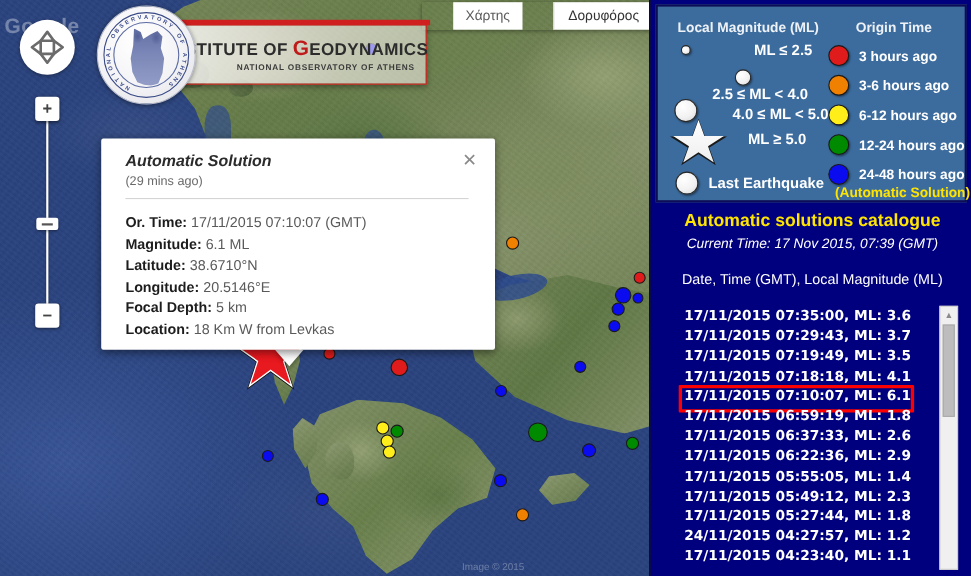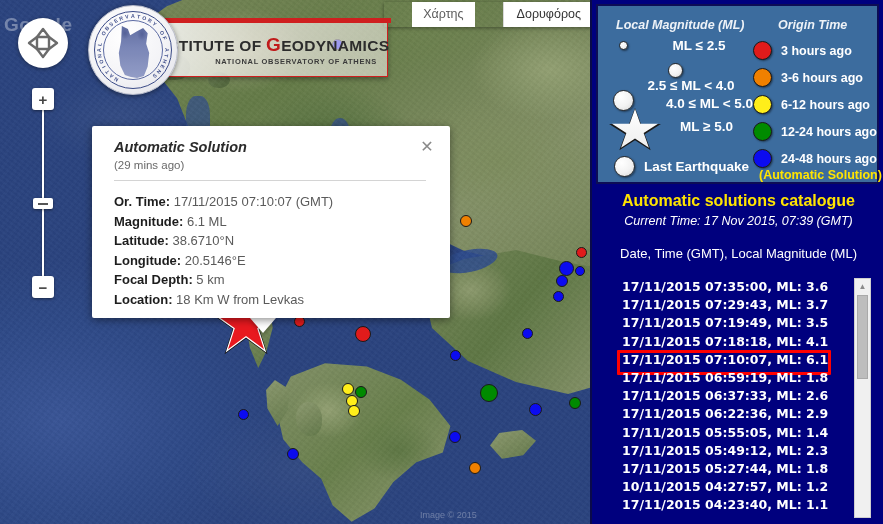--- a/index.html
+++ b/index.html
@@ -295,21 +295,20 @@
     background:#00007e;
     border-left:2px solid #0a0a4a;
   }
   #legend {
     position:relative; margin:4px 4px 0 4px; height:180px;
     background:#3c6c9e; border:2px solid #0d0d55;
   }
   .legend-head {
     position:absolute; color:#eef2f7; font-size:12.5px; font-weight:bold;
     white-space:nowrap;
-    font-style:italic;
   }
   #lh-ml { left:18px; top:12px; }
   #lh-ot { left:180px; top:12px; }
 
   .ml-row { position:absolute; display:flex; align-items:center; }
   .ml-circle {
     background:radial-gradient(circle at 35% 30%, #ffffff 0%, #f2f2f2 55%, #d7d7d7 100%);
     border-radius:50%; border:1px solid #2a2a2a;
     box-shadow:1px 1px 2px rgba(0,0,0,.45);
   }
@@ -530,21 +529,21 @@
   </div>
 
   <div id="panel">
 
     <div id="legend">
       <div class="legend-head" id="lh-ml">Local Magnitude (ML)</div>
       <div class="legend-head" id="lh-ot">Origin Time</div>
       <div id="legend-ml-rows">
           <div class="ml-row" style="left: 14px; top: 32px;">
             <span class="ml-circle" style="width: 9px; height: 9px; margin-left: 6.5px;"></span>
-            <span class="ml-label" style="margin-left: 45px;">ML ≤ 2.5</span>
+            <span class="ml-label" style="margin-left: 58px;">ML ≤ 2.5</span>
           </div>
           <div class="ml-row" style="left: 14px; top: 57px; flex-direction: column;">
             <span class="ml-circle" style="width: 15px; height: 15px; margin-left: 3.5px;"></span>
             <span class="ml-label" style="margin-left: 35.5px;">2.5 ≤ ML &lt; 4.0</span>
           </div>
           <div class="ml-row" style="left: 14px; top: 84px; align-items: flex-end;">
             <span class="ml-circle" style="width: 21px; height: 21px; margin-left: 0.5px;"></span>
             <span class="ml-label" style="margin-left: 32.5px;">4.0 ≤ ML &lt; 5.0</span>
           </div>
           <div class="ml-row" style="left: 82px; top: 113px;">
@@ -593,21 +592,21 @@
           <div class="cat-row">17/11/2015 07:29:43,  ML: 3.7</div>
           <div class="cat-row">17/11/2015 07:19:49,  ML: 3.5</div>
           <div class="cat-row">17/11/2015 07:18:18,  ML: 4.1</div>
           <div class="cat-row hl">17/11/2015 07:10:07,  ML: 6.1</div>
           <div class="cat-row">17/11/2015 06:59:19,  ML: 1.8</div>
           <div class="cat-row">17/11/2015 06:37:33,  ML: 2.6</div>
           <div class="cat-row">17/11/2015 06:22:36,  ML: 2.9</div>
           <div class="cat-row">17/11/2015 05:55:05,  ML: 1.4</div>
           <div class="cat-row">17/11/2015 05:49:12,  ML: 2.3</div>
           <div class="cat-row">17/11/2015 05:27:44,  ML: 1.8</div>
-          <div class="cat-row">10/11/2015 04:27:57,  ML: 1.2</div>
+          <div class="cat-row">24/11/2015 04:27:57,  ML: 1.2</div>
           <div class="cat-row">17/11/2015 04:23:40,  ML: 1.1</div>
           <div class="cat-row">17/11/2015 04:05:40,  ML: 2.6</div>
         </div>
       <div id="cat-scroll">
         <div class="sb-up">▲</div>
         <div class="sb-thumb"></div>
       </div>
     </div>
 
   </div>

